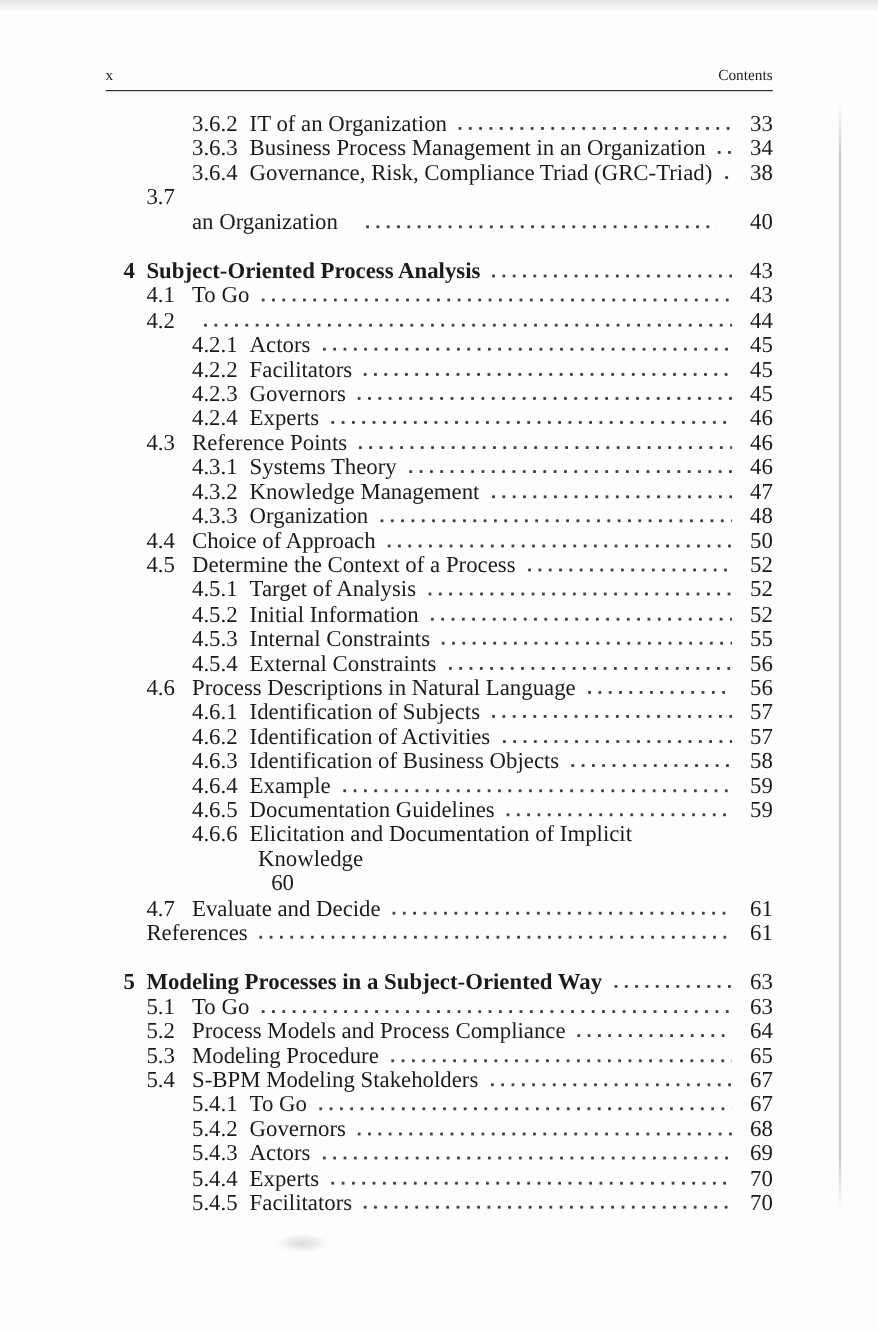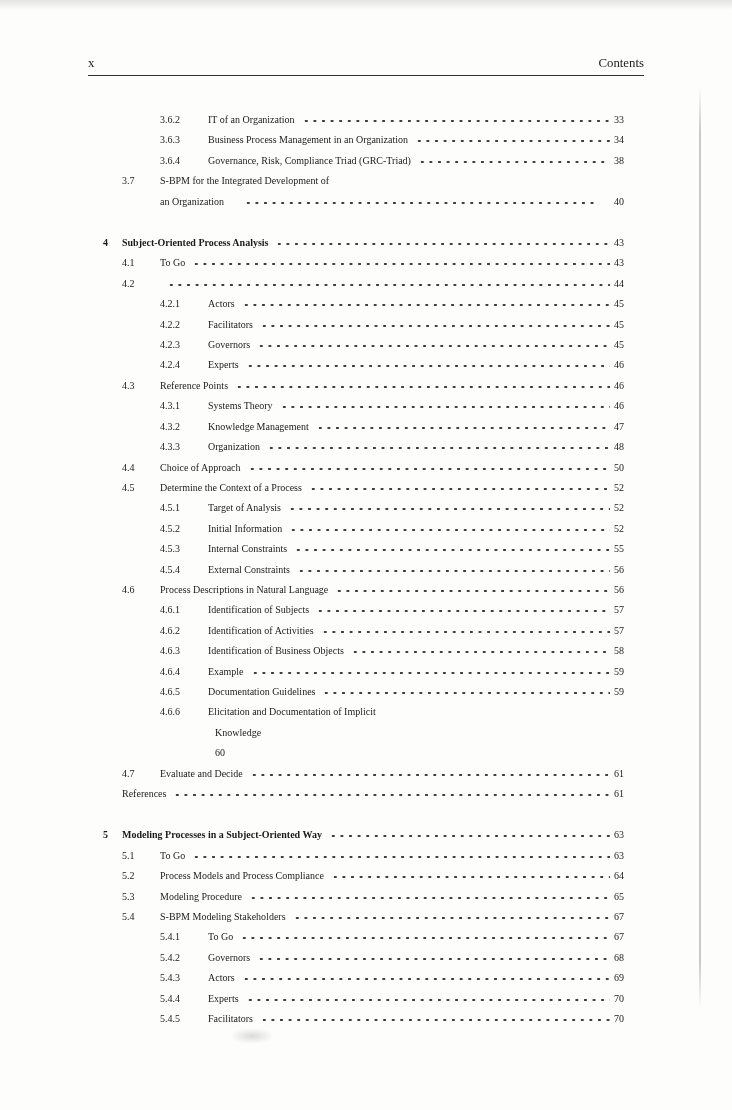--- a/index.html
+++ b/index.html
@@ -31,24 +31,24 @@
   .header-rule {
     position: absolute;
     top: 75px;
     left: 88px;
     right: 88px;
     border-top: 1.6px solid #2f2f2f;
   }
   
   .toc {
     position: absolute;
-    top: 110px;
+    top: 94px;
     left: 88px;
     width: 556px;
-    font-size: 10px;
+    font-size: 19px;
     line-height: 20.4px;
   }
   .toc-row {
     display: flex;
     align-items: baseline;
     white-space: nowrap;
   }
   .toc-row.chapter { margin-top: 21px; }
   .toc-row.chapter .num,
   .toc-row.chapter .title { font-weight: bold; }
@@ -68,20 +68,21 @@
     margin: 0 4px 0 7px;
     align-self: baseline;
     background-image: radial-gradient(circle, #3a3a3a 1.05px, rgba(0,0,0,0) 1.5px);
     background-size: 8.6px 4px;
     background-repeat: repeat-x;
     background-position: 0 100%;
   }
   .pg {
     flex: none;
     width: 30px;
+    text-align: right;
   }
   
   .scan-edge {
     position: absolute;
     left: 699px;
     top: 86px;
     width: 2px;
     height: 922px;
     background: linear-gradient(to bottom, rgba(160,160,160,0), rgba(160,160,160,0.55) 5%, rgba(160,160,160,0.55) 95%, rgba(160,160,160,0));
   }
@@ -126,21 +127,20 @@
         <span class="pg">34</span>
       </div>
       <div class="toc-row subsection">
         <span class="num">3.6.4</span>
         <span class="title">Governance, Risk, Compliance Triad (GRC-Triad)</span>
         <span class="dots"></span>
         <span class="pg">38</span>
       </div>
       <div class="toc-row section">
         <span class="num">3.7</span>
-        <span class="title">S-BPM for the Integrated Development of</span>
       </div>
       <div class="toc-row cont-section">
         <span class="title">an Organization</span>
         <span class="dots"></span>
         <span class="pg">40</span>
       </div>
       <div class="toc-row chapter">
         <span class="num">4</span>
         <span class="title">Subject-Oriented Process Analysis</span>
         <span class="dots"></span>

